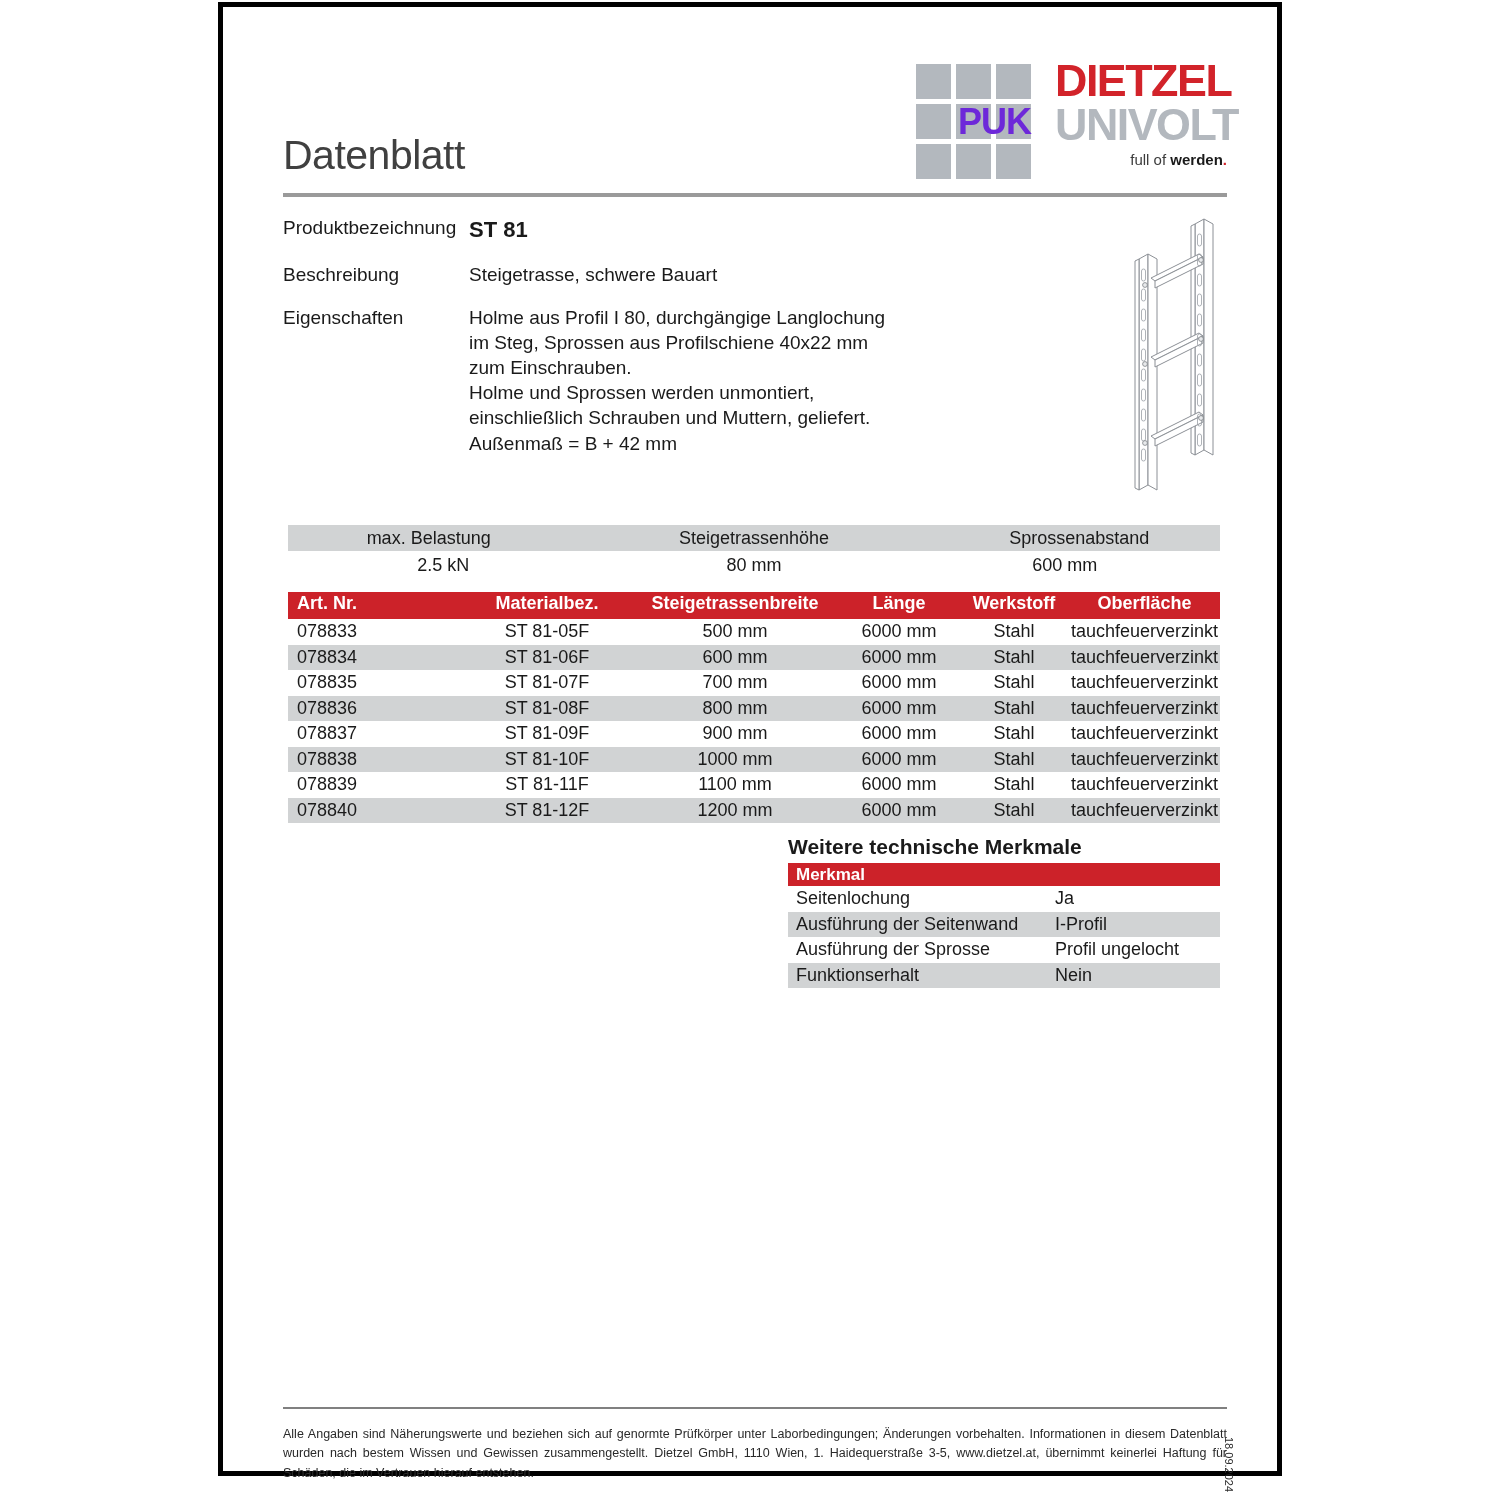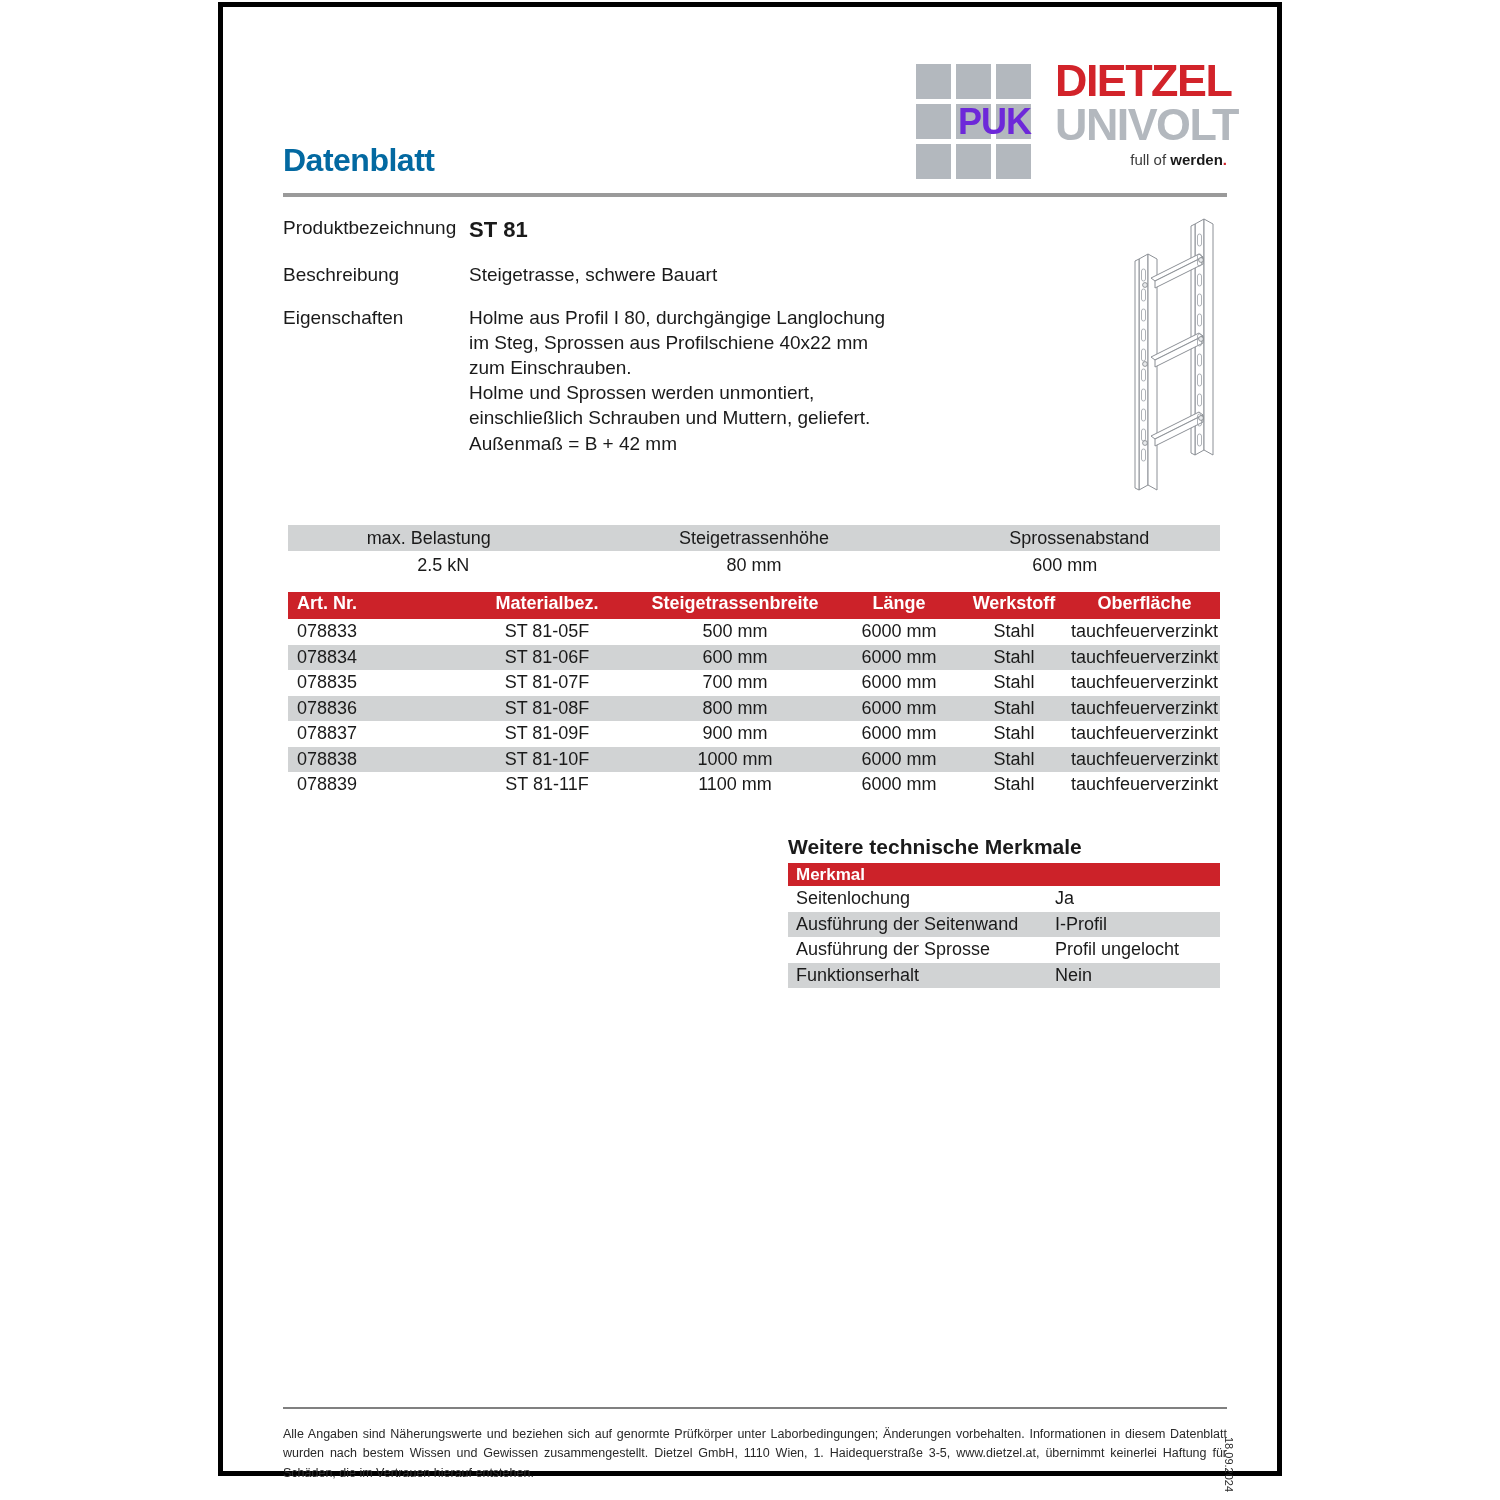--- a/index.html
+++ b/index.html
@@ -28,24 +28,24 @@
     left: 60px;
     top: 45px;
     width: 944px;
     height: 145px;
   }
 
   #doc-title {
     position: absolute;
     left: 0;
     bottom: 18px;
-    font-size: 32px;
-    font-weight: bold;
+    font-size: 41px;
+    font-weight: normal;
     letter-spacing: -0.5px;
-    color: #0369a1;
+    color: #404040;
   }
 
   #header-rule {
     position: absolute;
     left: 0;
     bottom: 0;
     width: 944px;
     height: 4px;
     background: #9a9a9a;
   }
@@ -451,20 +451,28 @@
         <td class="col-mat">ST 81-10F</td>
         <td class="col-width">1000 mm</td>
         <td class="col-len">6000 mm</td>
         <td class="col-mate">Stahl</td>
         <td>tauchfeuerverzinkt</td>
       </tr>
       <tr>
         <td class="col-art">078839</td>
         <td class="col-mat">ST 81-11F</td>
         <td class="col-width">1100 mm</td>
+        <td class="col-len">6000 mm</td>
+        <td class="col-mate">Stahl</td>
+        <td>tauchfeuerverzinkt</td>
+      </tr>
+      <tr class="alt">
+        <td class="col-art">078840</td>
+        <td class="col-mat">ST 81-12F</td>
+        <td class="col-width">1200 mm</td>
         <td class="col-len">6000 mm</td>
         <td class="col-mate">Stahl</td>
         <td>tauchfeuerverzinkt</td>
       </tr>
     </tbody>
   </table>
 
   <div id="features">
     <div id="features-title">Weitere technische Merkmale</div>
     <table id="features-table">

